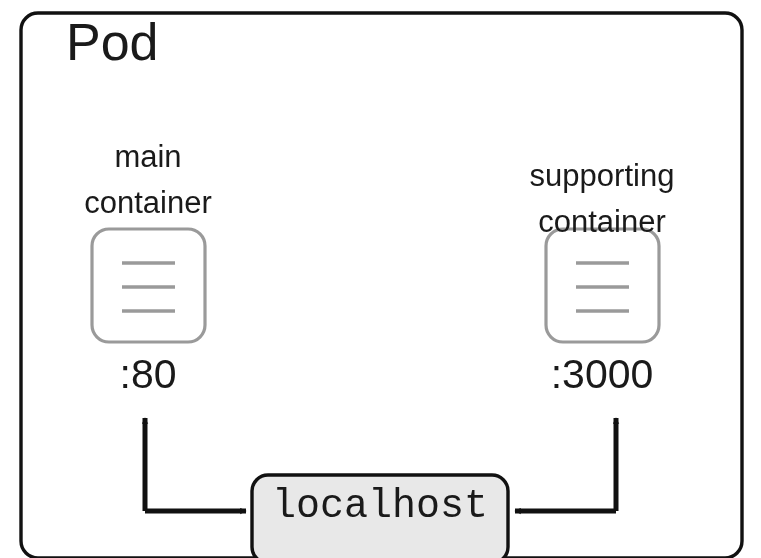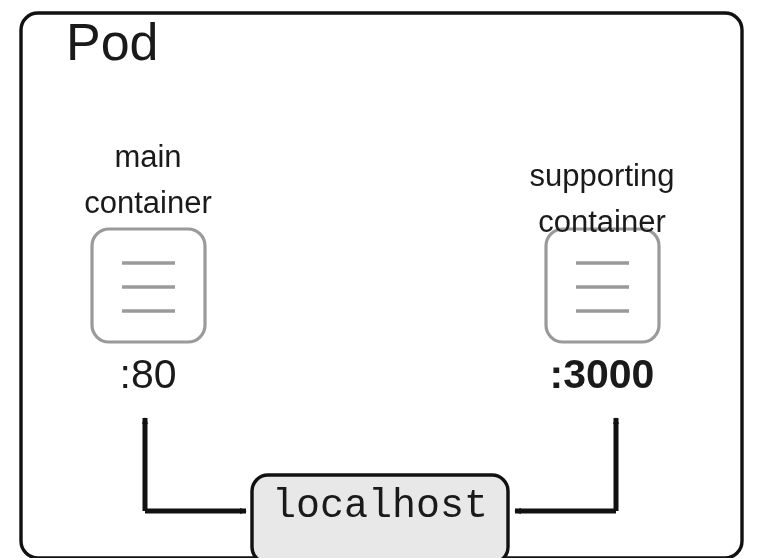--- a/index.html
+++ b/index.html
@@ -48,21 +48,21 @@
     white-space: normal;
   }
   #label-main      { left: 148px; top: 134px; width: 230px; }
   #label-supporting{ left: 602px; top: 134px; width: 250px; margin-top: 19px; }
   .port-label {
     font-size: 41px;
     text-align: center;
     transform: translateX(-50%);
   }
   #port-main       { left: 148px; top: 354px; width: 160px; }
-  #port-supporting { left: 602px; top: 354px; width: 180px; font-weight: bold; }
+  #port-supporting { left: 602px; top: 354px; width: 180px; }
   #localhost-text {
     left: 252px;
     top: 487px;
     width: 256px;
     text-align: center;
     font-size: 40px;
     transform: none;
     font-family: Liberation Mono, monospace;
   }
 </style>

